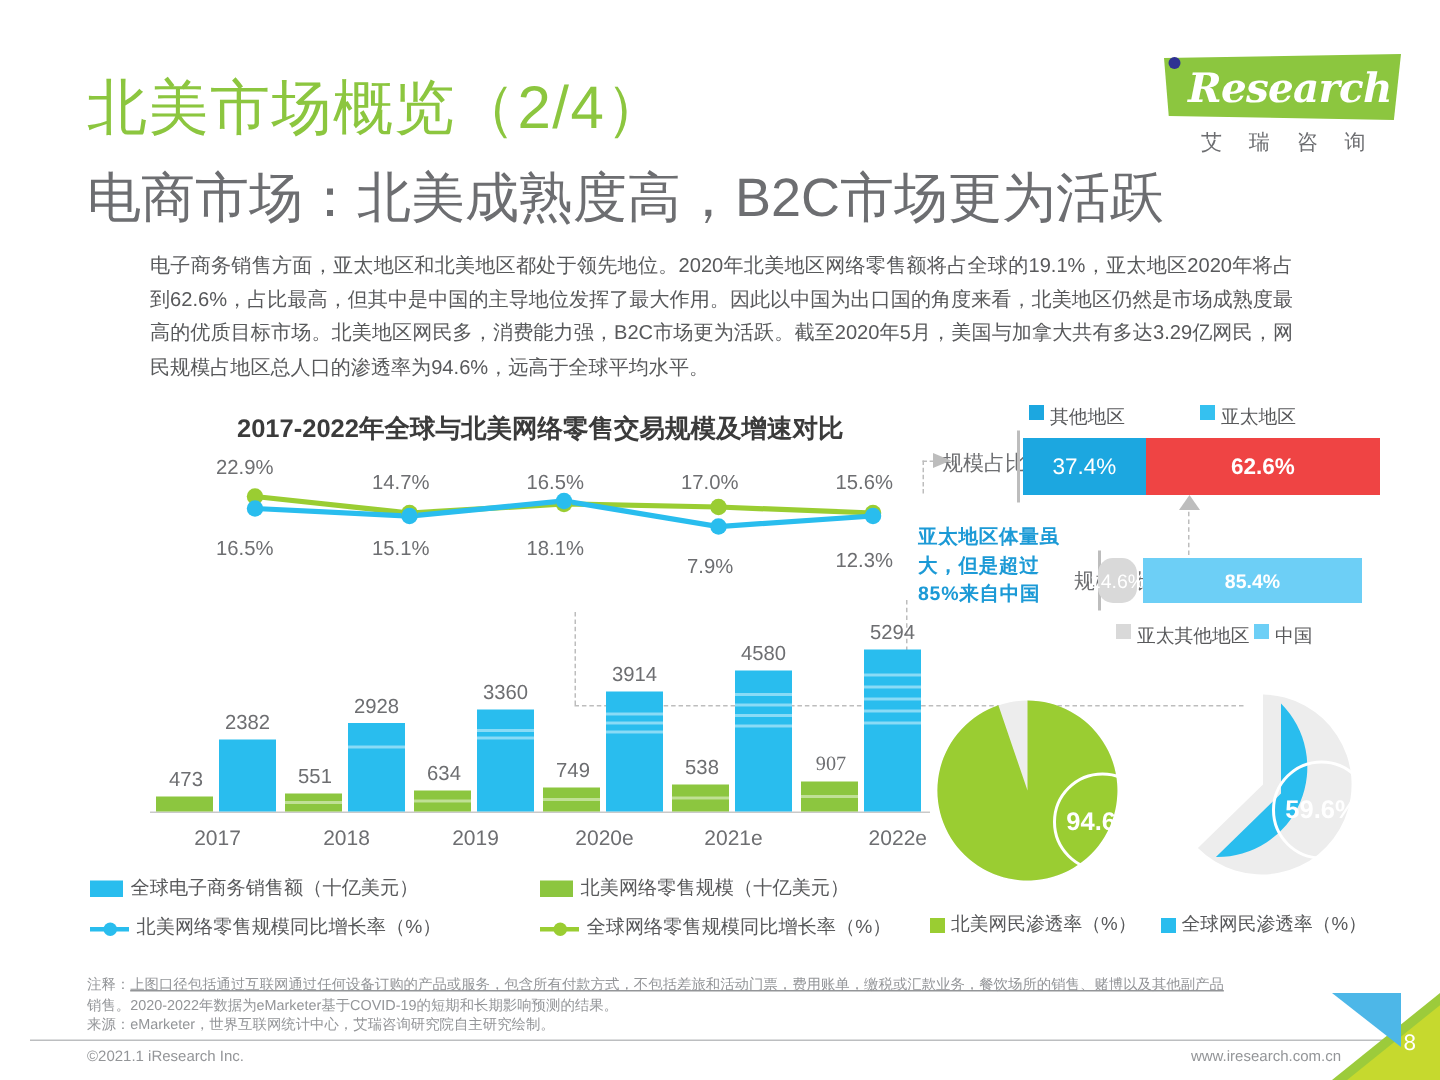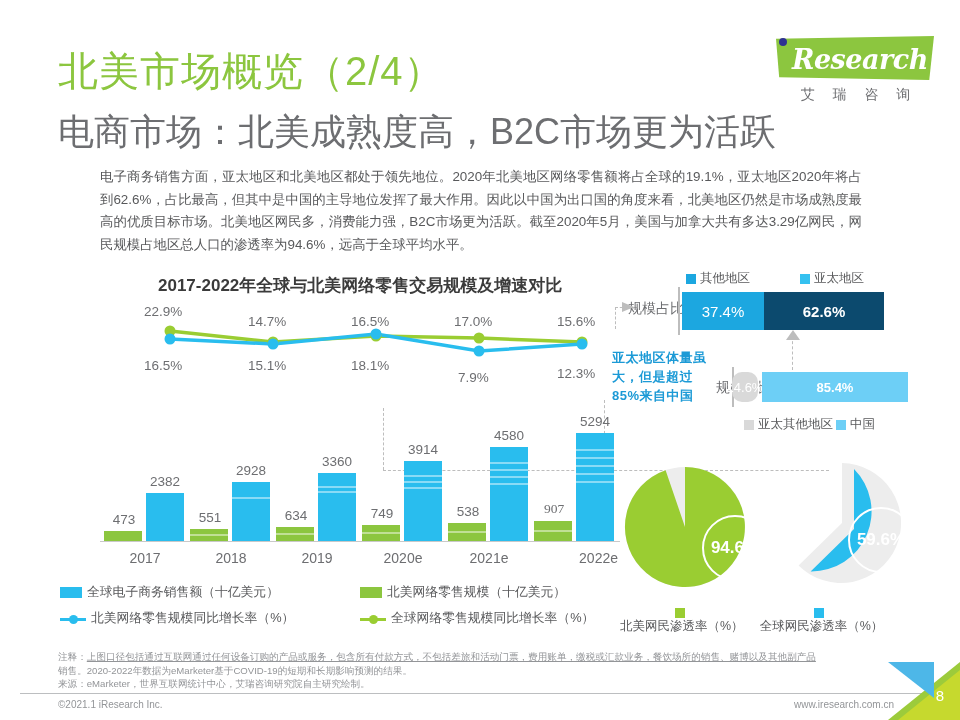--- a/index.html
+++ b/index.html
@@ -76,36 +76,36 @@
   .swline i{position:absolute;left:0;top:4.5px;width:26px;height:3px;display:block;}
   .swline b{position:absolute;left:9px;top:1.5px;width:9px;height:9px;border-radius:50%;display:block;}
   
   #stack1{position:absolute;left:678px;top:292px;width:230px;height:38px;}
   #stack2{position:absolute;left:732px;top:372px;width:176px;height:30px;}
   .stackwrap{position:absolute;}
   .stackwrap .tick{position:absolute;left:0;top:-5px;width:2px;background:#bdbdbd;}
   .seg{position:absolute;top:0;height:100%;display:flex;align-items:center;justify-content:center;
        color:#fff;font-size:15px;white-space:nowrap;}
   .caption{position:absolute;font-size:14px;color:#6d6e71;white-space:nowrap;}
-  .leg-s{position:absolute;font-size:12.5px;color:#58595b;display:flex;align-items:center;white-space:nowrap;}
+  .leg-s{position:absolute;font-size:12.5px;color:#58595b;display:flex;align-items:flex-start;white-space:nowrap;}
   .leg-s .sq{width:10px;height:10px;margin-right:4px;display:inline-block;}
   #note-annot{
     position:absolute;left:612px;top:348px;width:108px;
     font-size:13px;font-weight:700;color:#1c9ad6;line-height:19px;letter-spacing:.5px;
   }
   
   #pies{position:absolute;left:620px;top:455px;width:330px;height:175px;}
   .pielabel{
     position:absolute;width:62px;height:62px;border-radius:50%;
     background:transparent;border:2px solid #ffffff;
     display:flex;align-items:center;justify-content:center;
     color:#ffffff;font-size:17px;font-weight:700;
   }
   #pie-legend{position:absolute;left:620px;top:608px;width:330px;display:flex;font-size:12.5px;color:#58595b;}
-  #pie-legend .item{display:flex;align-items:center;margin-right:16px;flex-direction:column;}
+  #pie-legend .item{display:flex;align-items:center;margin-right:16px;}
   
   #footnote{
     position:absolute;left:58px;top:650px;width:790px;
     font-size:9.6px;line-height:13.5px;color:#939598;
   }
   #footnote .ul{text-decoration:underline;}
   
   #footer-rule{position:absolute;left:20px;top:693px;width:920px;height:1px;background:#bcbec0;}
   #copyright{position:absolute;left:58px;top:699px;font-size:10px;color:#939598;}
   #weburl{position:absolute;right:66px;top:699px;font-size:10px;color:#939598;}
@@ -290,21 +290,21 @@
   <span>其他地区</span>
 </div>
 <div class="leg-s" style="left:800px;top:270px;">
   <span class="sq" style="background:#35c1f0"></span>
   <span>亚太地区</span>
 </div>
 <div class="caption" style="left:628px;top:300px;">规模占比</div>
 <div id="stack1" class="stackwrap">
   <div class="tick" style="height:48px;"></div>
   <div class="seg" style="left:4px;width:82px;background:#1ca7e0;">37.4%</div>
-  <div class="seg" style="left:86px;width:120px;background:#0c4a6e;font-weight:700;">62.6%</div>
+  <div class="seg" style="left:86px;width:156px;background:#ef4444;font-weight:700;">62.6%</div>
 </div>
 
 <svg style="position:absolute;left:786px;top:330px;" width="14" height="10">
   <polygon points="7,0 14,10 0,10" fill="#bdbdbd"></polygon>
 </svg>
 <svg style="position:absolute;left:622px;top:302px;" width="12" height="10">
   <polygon points="12,5 0,0 0,10" fill="#bdbdbd"></polygon>
 </svg>
 
 <div id="note-annot">亚太地区体量虽大，但是超过85%来自中国</div>

